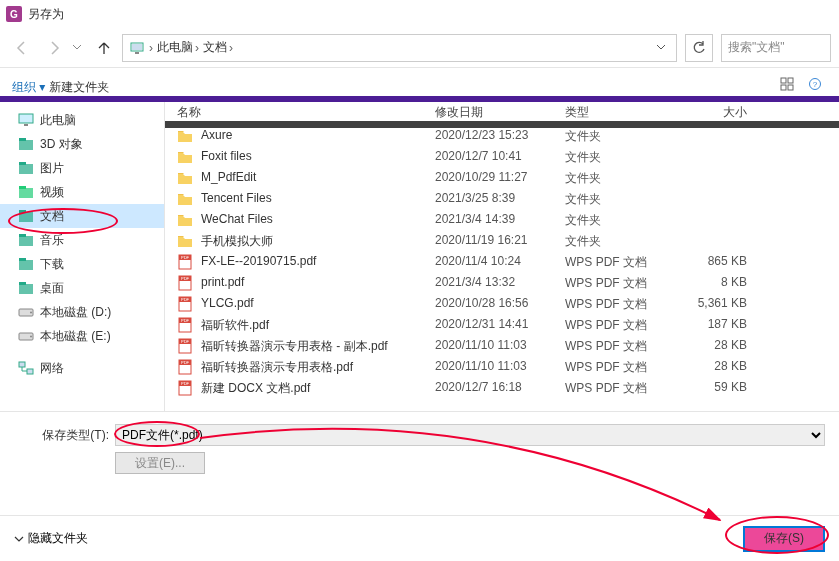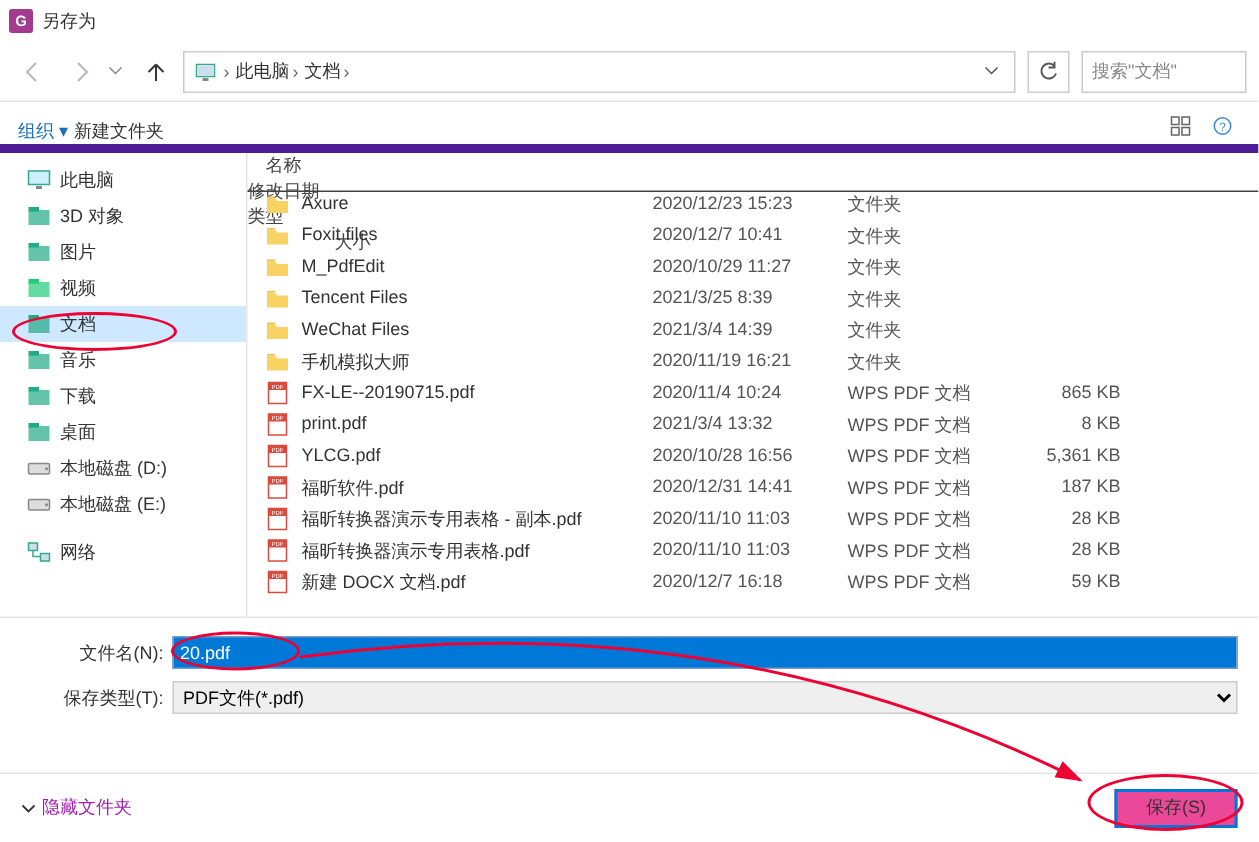--- a/index.html
+++ b/index.html
@@ -31,21 +31,21 @@
 
 .body { display:flex; height: 310px; border-bottom:1px solid #e5e5e5; }
 .sidebar { width: 165px; border-right:1px solid #e5e5e5; overflow:hidden; padding-top:6px; }
 .tree-item { height: 24px; display:flex; align-items:center; padding-left: 18px; gap:6px; position:relative; }
 .tree-item.selected { background:#cde8ff; }
 .tree-item .ticon { width:16px; height:16px; display:flex; align-items:center; justify-content:center; }
 .tree-item .lbl { font-size:12px; }
 .tree-sep { height:8px; }
 
 .filelist { flex:1; display:flex; flex-direction:column; }
-.headers { height:26px; display:flex; align-items:flex-start; border-bottom:1px solid #404040; color:#444;flex-direction:column; }
+.headers { height:26px; display:flex; align-items:flex-end; border-bottom:7px solid #404040; color:#444; }
 .col-name { width: 270px; padding-left:12px; }
 .col-date { width: 130px; }
 .col-type { width: 100px; }
 .col-size { width: 100px; text-align:right; padding-right:18px; }
 .rows { flex:1; overflow:hidden; }
 .row { height:21px; display:flex; align-items:flex-start; font-size:12px; }
 .row .ficon { width:16px; height:16px; margin-left:12px; margin-right:8px; display:flex; align-items:center; justify-content:center; }
 .row .fname { width: 234px; }
 .row .fdate { width:130px; color:#555; }
 .row .ftype { width:100px; color:#555; }
@@ -56,21 +56,21 @@
 
 .form { padding: 8px 14px 0 14px; }
 .form-row { display:flex; align-items:center; height:30px; gap:6px; }
 .form-row label { width: 95px; text-align:right; font-size:12px; }
 .form-row input[type=text] { flex:1; height:22px; border:1px solid #7a9ac9; padding:0 4px; font-size:12px; }
 .form-row input.sel { background:#0078d7; color:#fff; }
 .form-row select { flex:1; height:22px; border:1px solid #ccc; font-size:12px; padding:0 2px; }
 .settings-btn { margin-left:101px; width:90px; height:22px; border:1px solid #bbb; background:#e8e8e8; color:#888; font-size:12px; display:flex; align-items:center; justify-content:center; margin-top:2px; }
 
 .footer { position:absolute; bottom:0; left:0; right:0; height:46px; border-top:1px solid #e5e5e5; display:flex; align-items:center; padding:0 14px; }
-.hide-folders { display:flex; align-items:center; gap:4px; color:#a21caf; font-size:12px; }
+.hide-folders { display:flex; align-items:center; gap:4px; color:#000000; font-size:12px; }
 .footer .spacer { flex:1; }
 .btn { width:82px; height:26px; border:1px solid #999; background:#e1e1e1; font-size:12px; display:flex; align-items:center; justify-content:center; margin-left:8px; cursor:default; }
 .btn.primary { border:2px solid #0078d7; background:#ec4899; }
 
 
 .ann-ellipse { position:absolute; border:2px solid #e03; border-radius:50%; pointer-events:none; }
 .ann-arrow-svg { position:absolute; pointer-events:none; }
 </style>
 </head>
 <body>
@@ -432,29 +432,26 @@
           <span class="fdate">2020/12/7 16:18</span>
           <span class="ftype">WPS PDF 文档</span>
           <span class="fsize">59 KB</span>
         </div>
       </div>
   </div>
 </div>
 
 <div class="form">
   <div class="form-row">
-    <label>文件名(N):</label>
-    <input type="text" class="sel" value="20.pdf" style="">
-  </div>
-  <div class="form-row">
     <label>保存类型(T):</label>
     <select>
       <option>PDF文件(*.pdf)</option>
     </select>
   </div>
+  <div class="settings-btn">设置(E)...</div>
 </div>
 
 <div class="footer">
   <div class="hide-folders">
     <svg width="10" height="10" viewBox="0 0 10 10">
         <path d="M1 3 L5 7 L9 3" stroke="#333" stroke-width="1.2" fill="none"></path>
       </svg>
     <span>隐藏文件夹</span>
   </div>
   <div class="spacer"></div>

